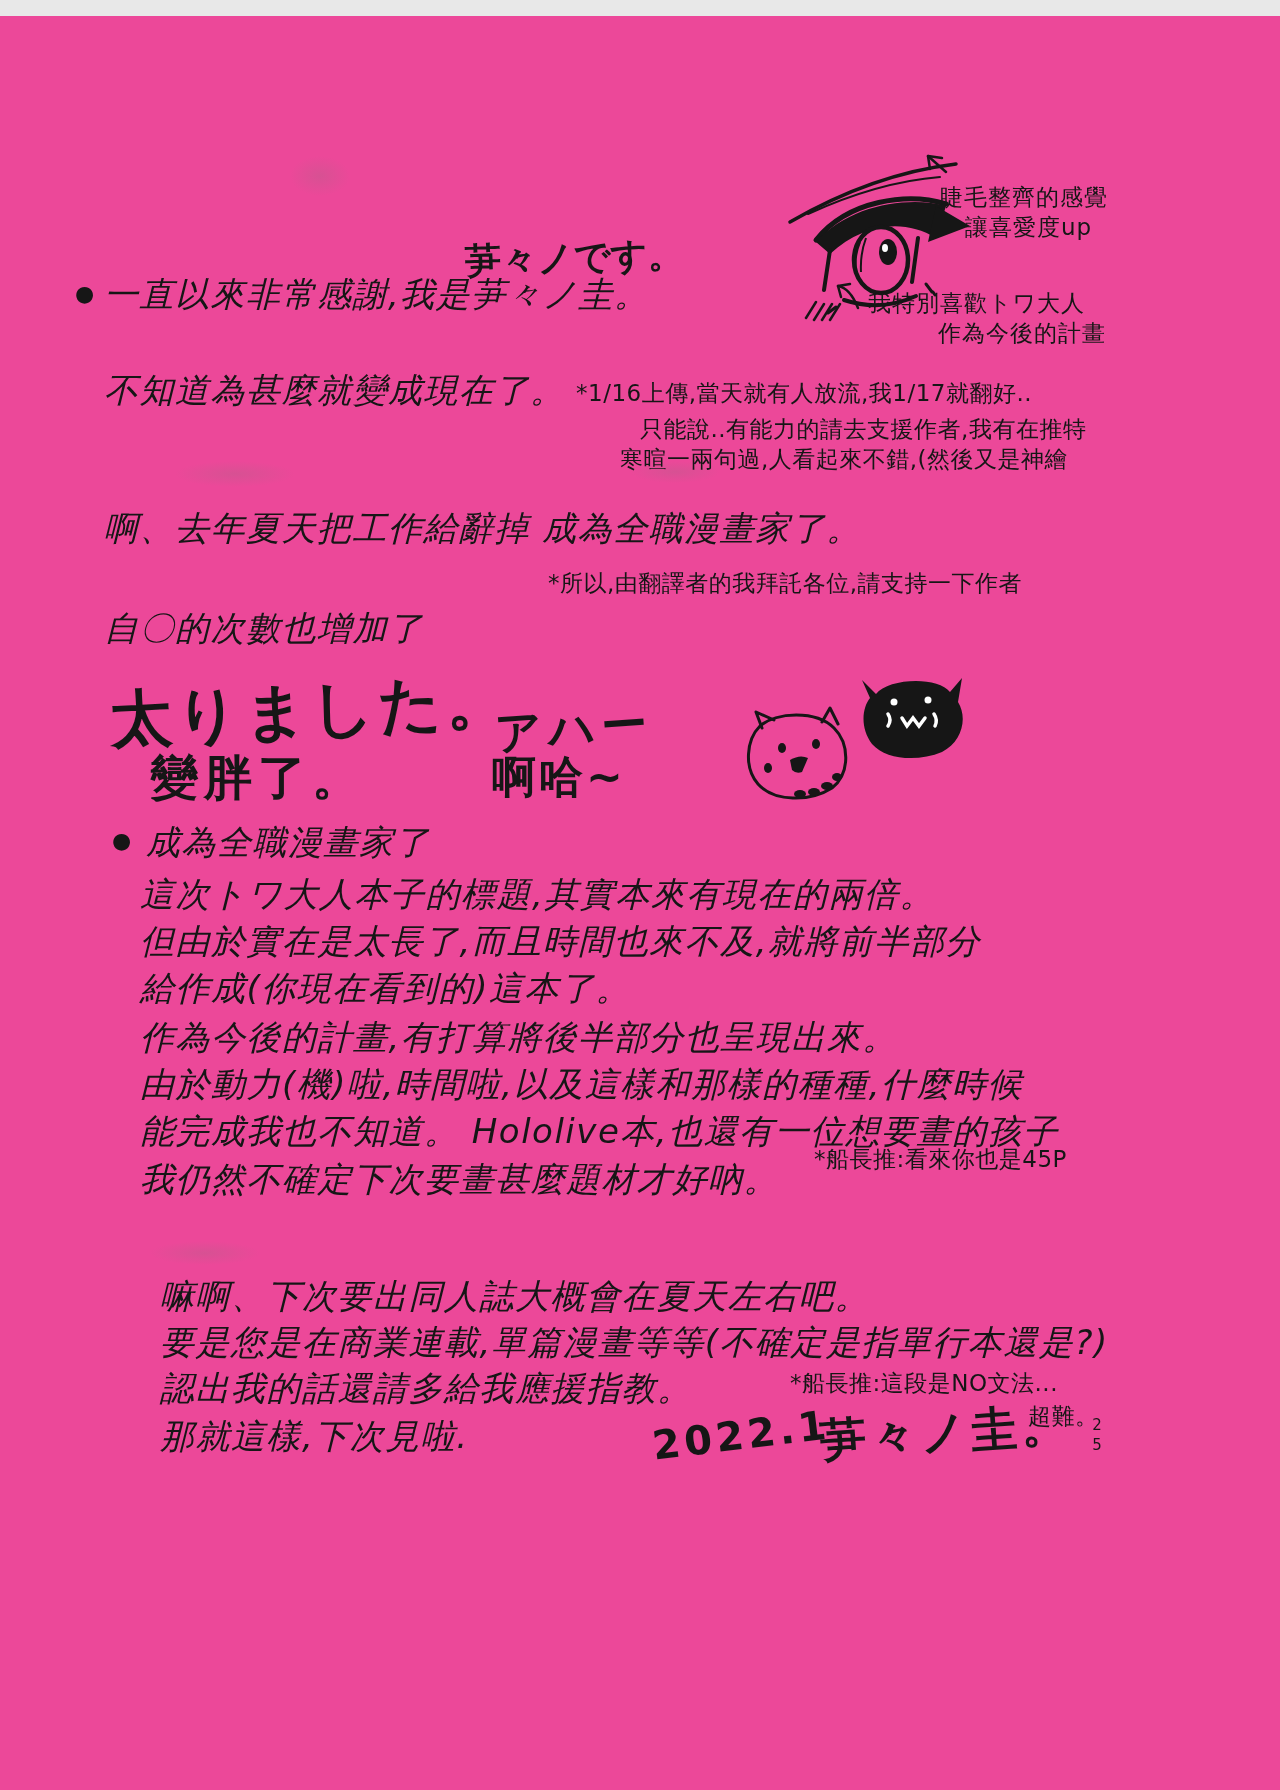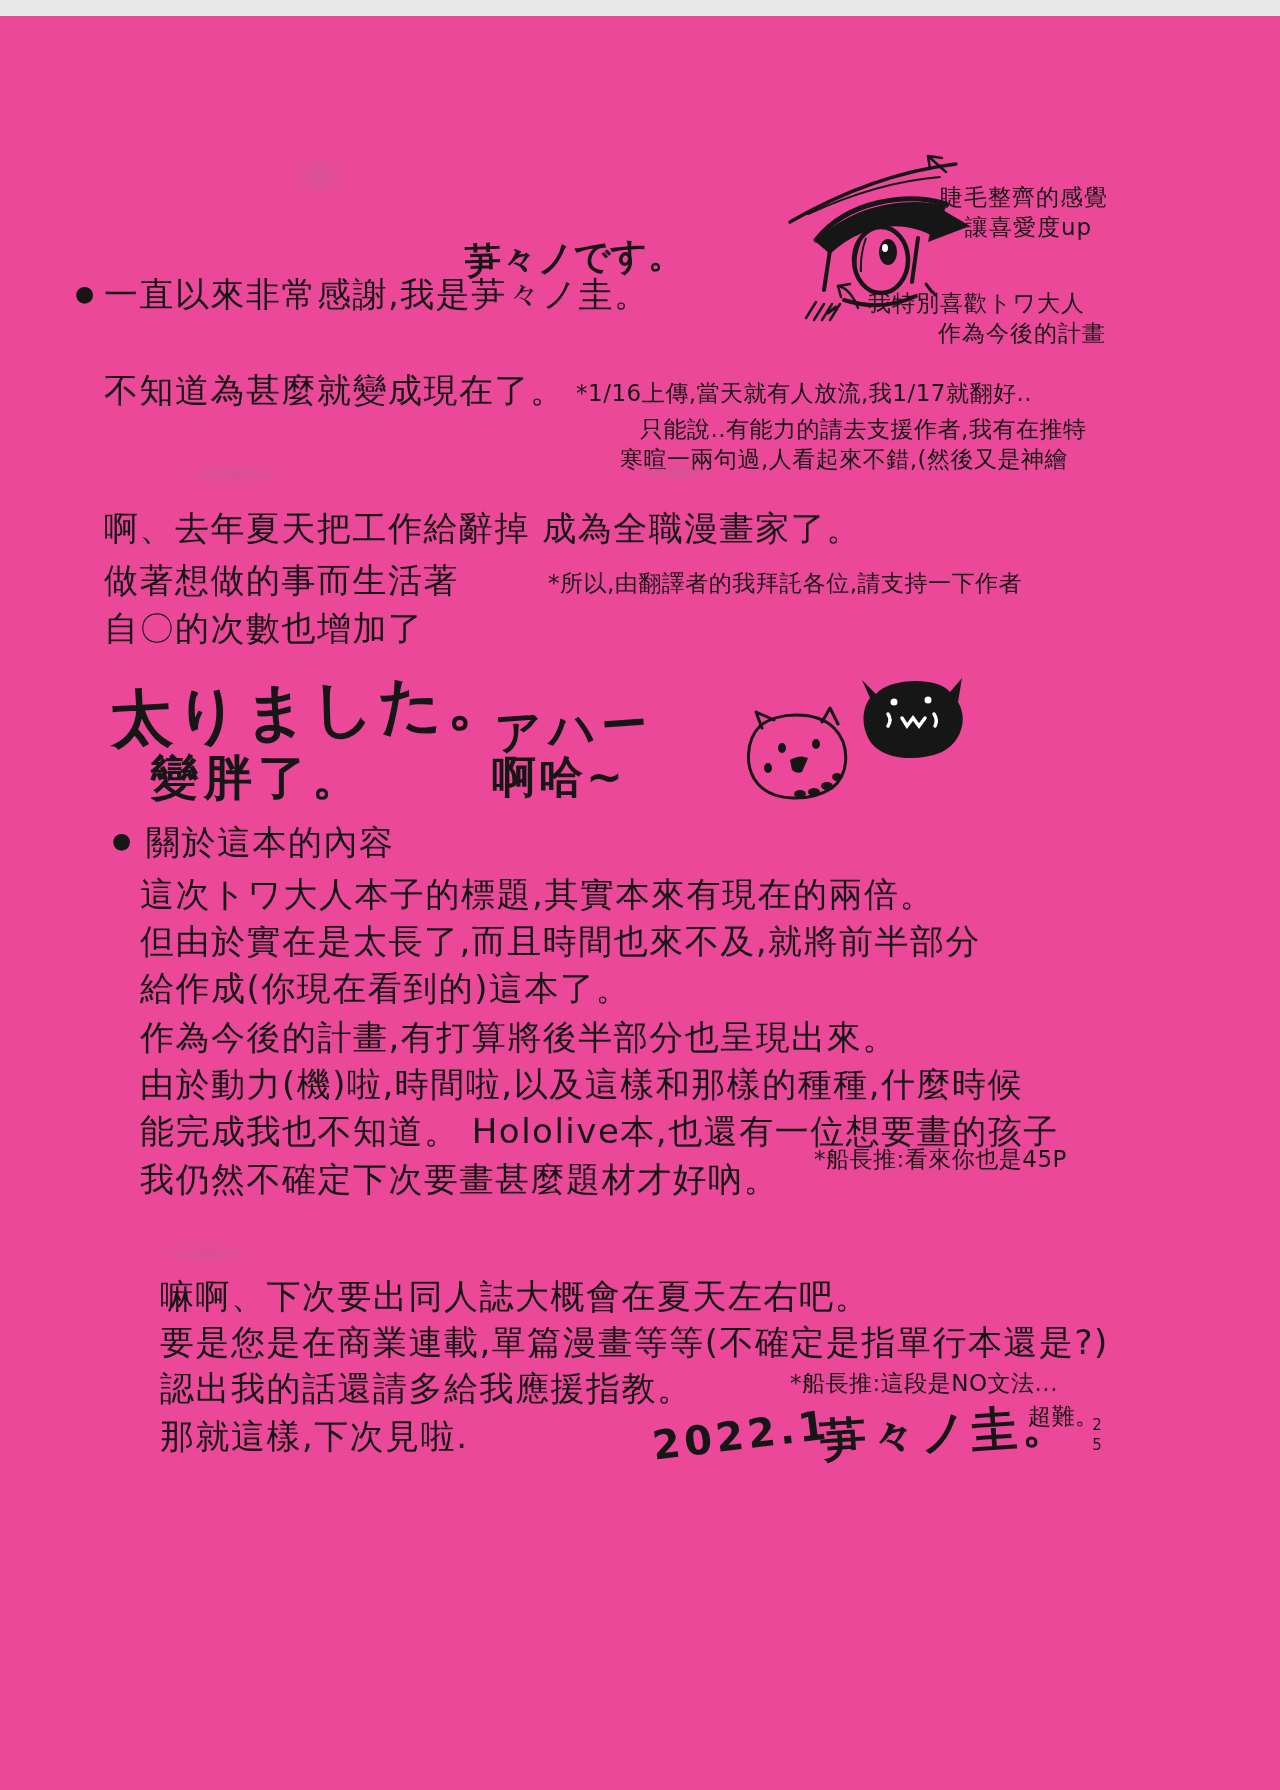--- a/index.html
+++ b/index.html
@@ -6,21 +6,21 @@
   #page{
     position:relative;
     width:1280px;height:1790px;
     margin:16px auto;
     background:#ec4899;
     overflow:hidden;
     font-family:"DejaVu Sans",sans-serif;
     color:#161616;
   }
   .abs{position:absolute;white-space:nowrap;}
-  .t{font-size:34px;letter-spacing:1.5px;font-weight:500;}
+  .t{font-size:34px;letter-spacing:1.5px;font-weight:500;font-style:italic;}
   .s{font-size:23px;letter-spacing:0.5px;font-weight:500;}
   .cap{font-size:23px;letter-spacing:1px;font-weight:500;}
   .hand{font-weight:600;}
   .bullet{font-size:22px;}
   .smudge{position:absolute;border-radius:50%;
     background:radial-gradient(closest-side,rgba(120,120,120,0.18),rgba(120,120,120,0));}
   .vpage{writing-mode:vertical-rl;text-orientation:upright;font-size:15px;letter-spacing:2px;}
   svg{display:block;}
 </style>
 </head>
@@ -83,21 +83,20 @@
 
   <div class="abs bullet" style="left:75px;top:265px;">●</div>
   <div class="abs t" style="left:104px;top:256px;">一直以來非常感謝,我是芛々ノ圭。</div>
   <div class="abs t" style="left:104px;top:352px;">不知道為甚麼就變成現在了。</div>
 
   <div class="abs s" style="left:576px;top:362px;">*1/16上傳,當天就有人放流,我1/17就翻好..</div>
   <div class="abs s" style="left:640px;top:398px;">只能說..有能力的請去支援作者,我有在推特</div>
   <div class="abs s" style="left:620px;top:428px;text-align:right;">寒暄一兩句過,人看起來不錯,(然後又是神繪</div>
 
   <div class="abs t" style="left:104px;top:490px;">啊、去年夏天把工作給辭掉 成為全職漫畫家了。</div>
-  <div class="abs t" style="left:104px;top:542px;">做著想做的事而生活著</div>
   <div class="abs s" style="left:548px;top:552px;">*所以,由翻譯者的我拜託各位,請支持一下作者</div>
   <div class="abs t" style="left:104px;top:590px;">自〇的次數也增加了</div>
 
   <div class="abs hand" style="left:110px;top:652px;font-size:62px;transform:rotate(-3deg);letter-spacing:4px;">太りました。</div>
   <div class="abs hand" style="left:150px;top:730px;font-size:48px;letter-spacing:6px;">變胖了。</div>
   <div class="abs hand" style="left:495px;top:682px;font-size:46px;transform:rotate(-4deg);letter-spacing:6px;">アハー</div>
   <div class="abs hand" style="left:492px;top:732px;font-size:44px;letter-spacing:3px;">啊哈~</div>
 
   <div class="abs" style="left:738px;top:690px;">
     <svg width="120" height="100" viewBox="0 0 120 100">
@@ -126,21 +125,21 @@
         <path d="M30,46 q4,6 0,12"></path>
         <path d="M44,50 l5,8 l6,-8 l6,8 l6,-8"></path>
         <path d="M76,46 q4,6 1,12"></path>
       </g>
       <circle cx="36" cy="34" r="3.5" fill="#ffffff"></circle>
       <circle cx="70" cy="32" r="3.5" fill="#ffffff"></circle>
     </svg>
   </div>
 
   <div class="abs bullet" style="left:112px;top:812px;">●</div>
-  <div class="abs t" style="left:146px;top:804px;">關於這本的內容</div>
+  <div class="abs t" style="left:146px;top:804px;">成為全職漫畫家了</div>
 
   <div class="abs t" style="left:140px;top:856px;">這次トワ大人本子的標題,其實本來有現在的兩倍。</div>
   <div class="abs t" style="left:140px;top:903px;">但由於實在是太長了,而且時間也來不及,就將前半部分</div>
   <div class="abs t" style="left:140px;top:950px;">給作成(你現在看到的)這本了。</div>
   <div class="abs t" style="left:140px;top:999px;">作為今後的計畫,有打算將後半部分也呈現出來。</div>
   <div class="abs t" style="left:140px;top:1046px;">由於動力(機)啦,時間啦,以及這樣和那樣的種種,什麼時候</div>
   <div class="abs t" style="left:140px;top:1093px;">能完成我也不知道。 Hololive本,也還有一位想要畫的孩子</div>
   <div class="abs t" style="left:140px;top:1141px;">我仍然不確定下次要畫甚麼題材才好吶。</div>
   <div class="abs s" style="left:814px;top:1128px;">*船長推:看來你也是45P</div>
 

